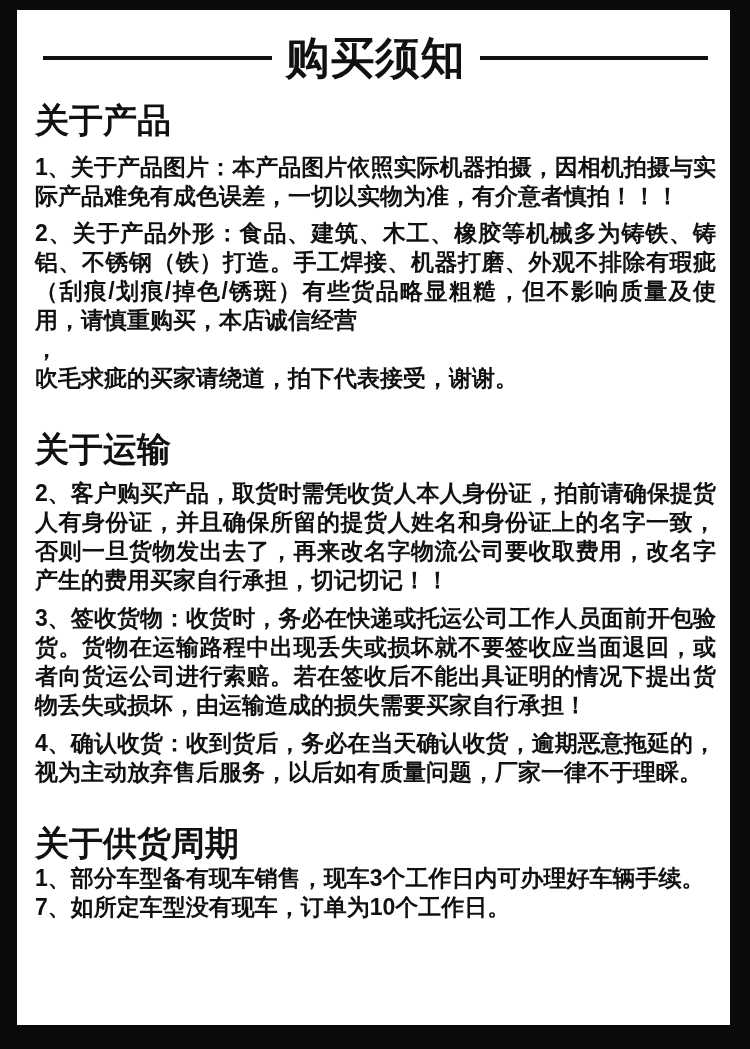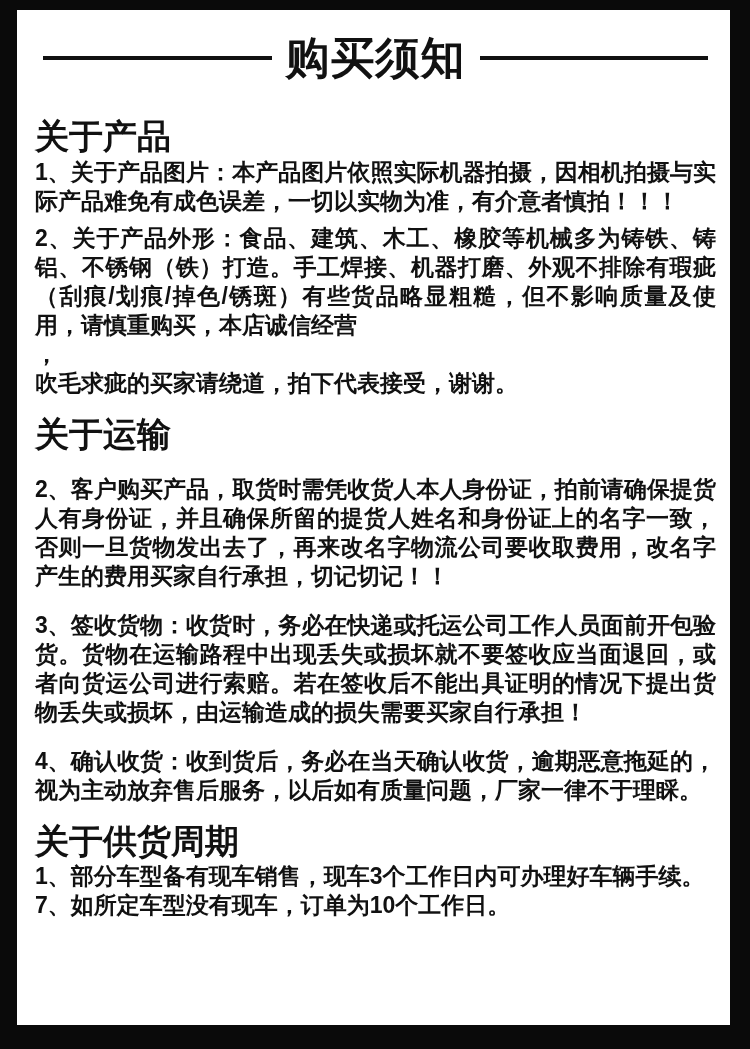--- a/index.html
+++ b/index.html
@@ -58,25 +58,25 @@
     font-weight: 700;
     line-height: 29px;
     color: #111111;
     white-space: pre-line;
     text-align: justify;
   }
 
   p.red { color: #f10000; }
 
   
-  .mt-h1   { margin-top: 34px; }
-  .mt-h    { margin-top: 16px; }
-  .mt-p    { margin-top: 1px; }
+  .mt-h1   { margin-top: 18px; }
+  .mt-h    { margin-top: 36px; }
+  .mt-p    { margin-top: 12px; }
   .mt-p-sm { margin-top: 8px;  }
-  .mt-p-lg { margin-top: 20px; }
+  .mt-p-lg { margin-top: 9px; }
 
   .list-item { margin-top: 0; }
 </style>
 </head>
 <body>
 
 <div class="page">
   <div class="content">
 
     <div class="header">

